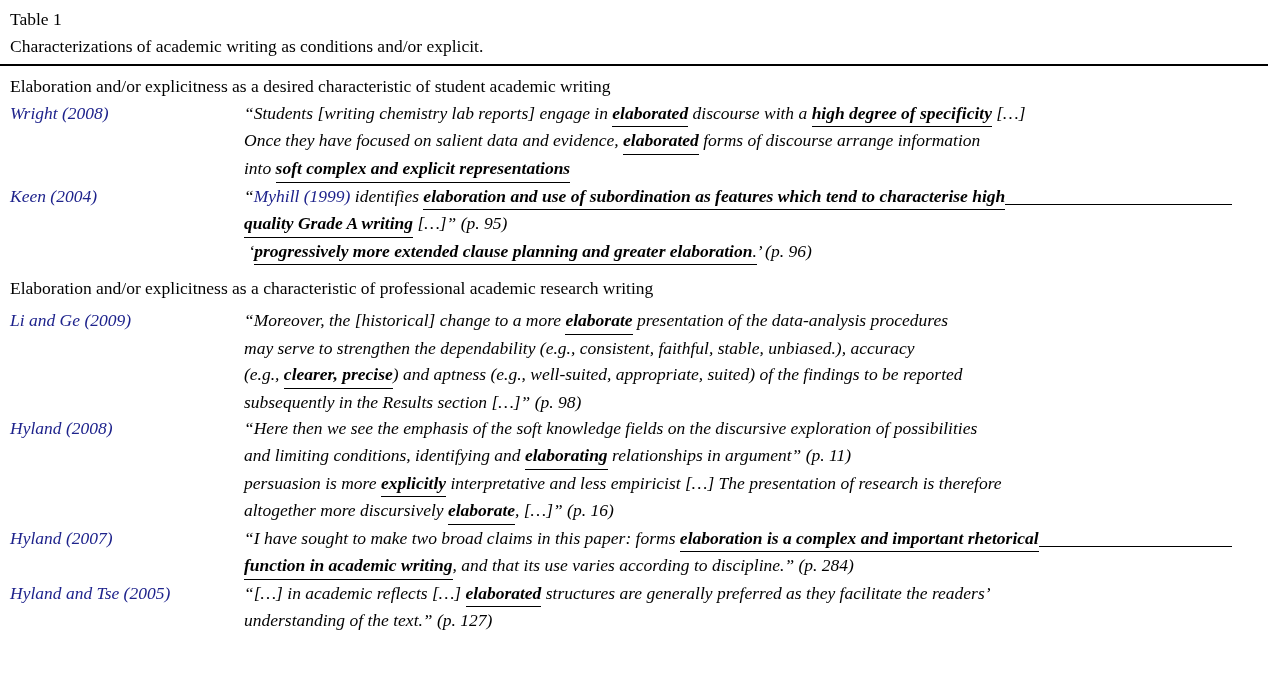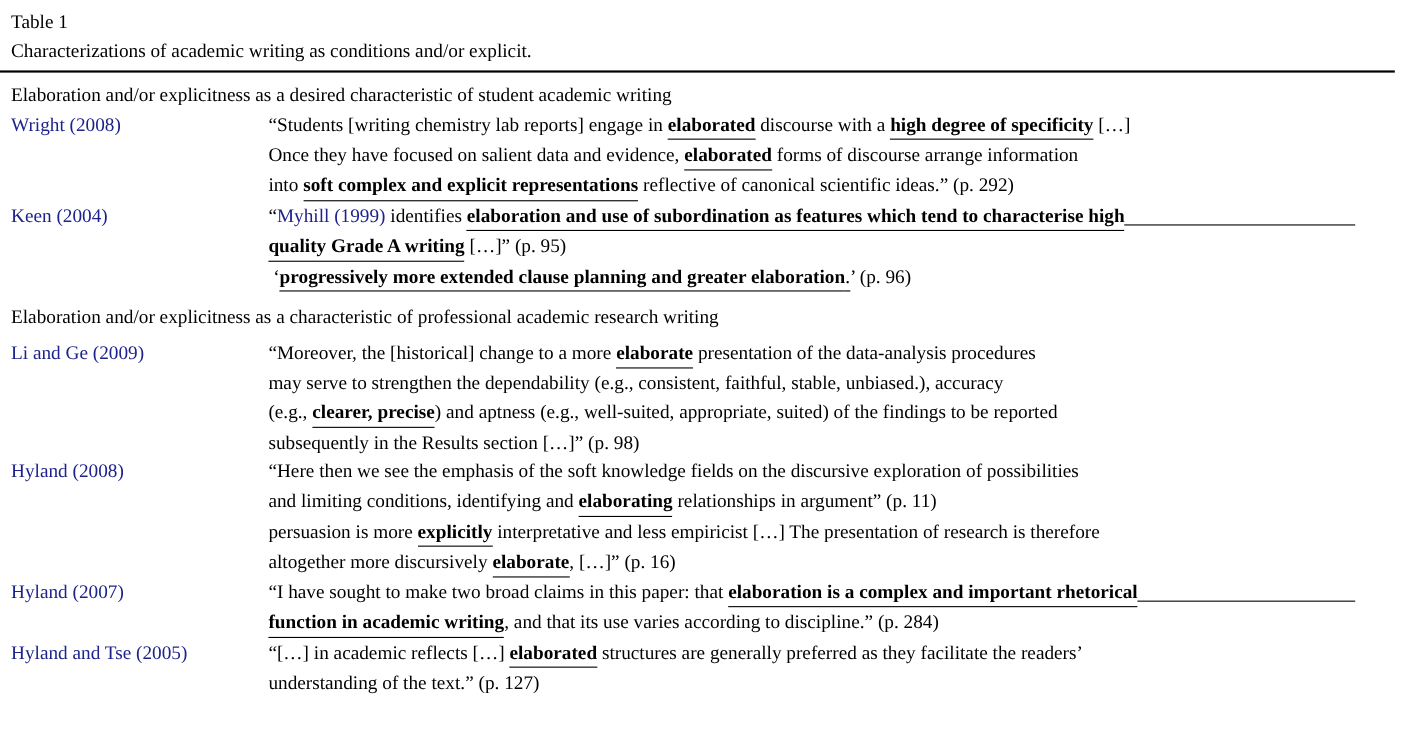--- a/index.html
+++ b/index.html
@@ -25,20 +25,21 @@
     height: 0;
     border-top: 2px solid #000;
     margin: 5px -36px 7px -10px;
   }
   .section-header { white-space: pre; }
   .section-header.second { margin-top: 10px; margin-bottom: 5px; }
   .row {
     display: grid;
     grid-template-columns: 234px 1fr;
     align-items: start;
+    font-style: italic;
   }
   .source {
     color: var(--link-color, #1e238c);
     white-space: pre;
     cursor: pointer;
   }
   .line { display: flex; }
   .seg { white-space: pre; flex: 0 0 auto; }
   .seg.bu {
     font-weight: 700;
@@ -73,21 +74,20 @@
             <span class="seg"> […]</span>
           </div>
           <div class="line">
             <span class="seg">Once they have focused on salient data and evidence, </span>
             <span class="seg bu">elaborated</span>
             <span class="seg"> forms of discourse arrange information</span>
           </div>
           <div class="line">
             <span class="seg">into </span>
             <span class="seg bu">soft complex and explicit representations</span>
-            <span class="seg"> reflective of canonical scientific ideas.” (p. 292)</span>
           </div>
         </div>
       </div>
       <div class="row">
         <div class="source">Keen (2004)</div>
         <div>
           <div class="line">
             <span class="seg">“</span>
             <span class="seg link">Myhill (1999)</span>
             <span class="seg"> identifies </span>
@@ -148,21 +148,21 @@
             <span class="seg">altogether more discursively </span>
             <span class="seg bu">elaborate</span>
             <span class="seg">, […]” (p. 16)</span>
           </div>
         </div>
       </div>
       <div class="row">
         <div class="source">Hyland (2007)</div>
         <div>
           <div class="line">
-            <span class="seg">“I have sought to make two broad claims in this paper: that </span>
+            <span class="seg">“I have sought to make two broad claims in this paper: forms </span>
             <span class="seg bu">elaboration is a complex and important rhetorical</span>
             <span class="seg fill"></span>
           </div>
           <div class="line">
             <span class="seg bu">function in academic writing</span>
             <span class="seg">, and that its use varies according to discipline.” (p. 284)</span>
           </div>
         </div>
       </div>
       <div class="row">

